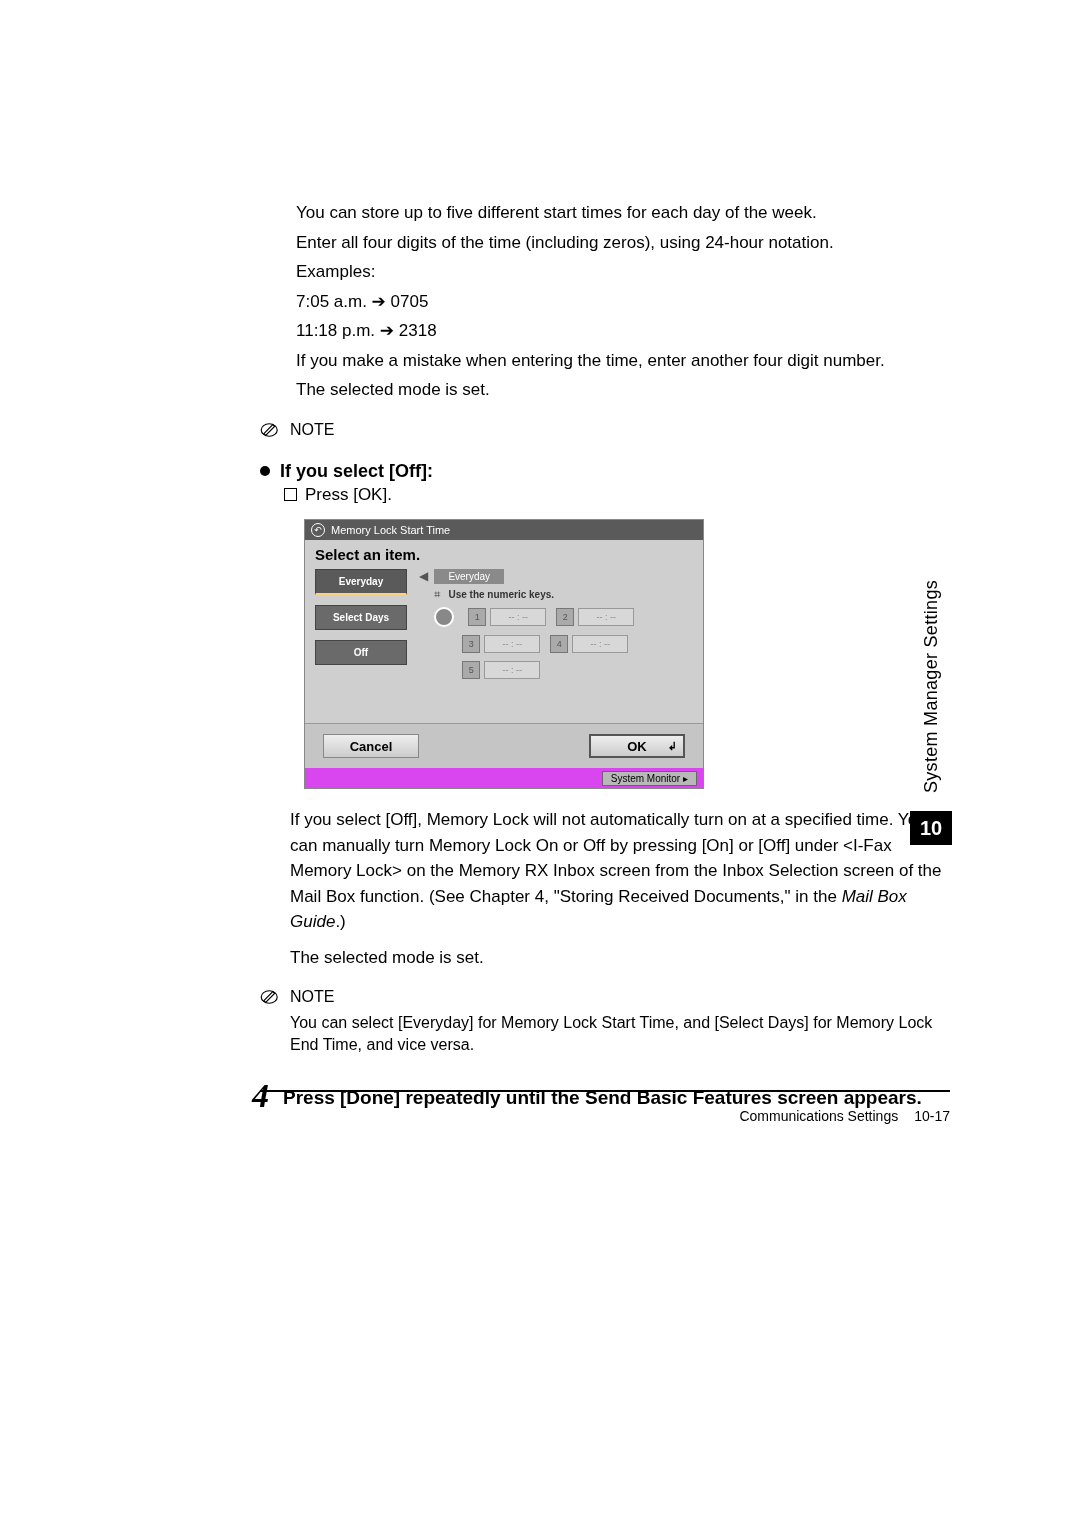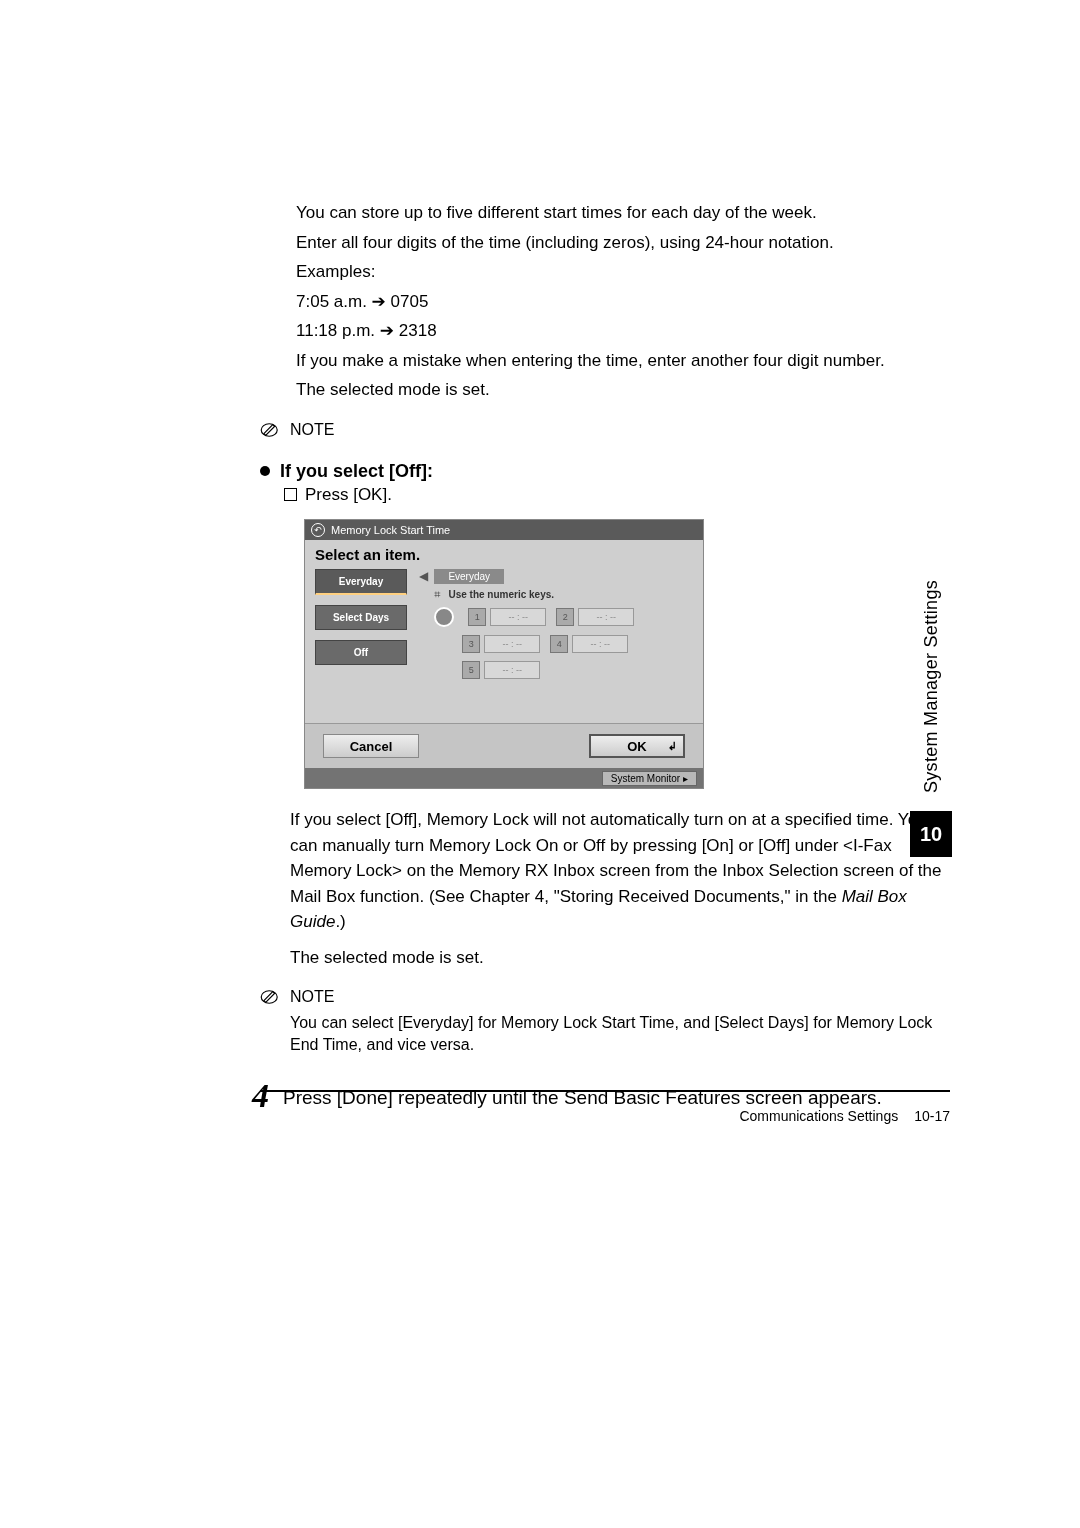--- a/index.html
+++ b/index.html
@@ -29,28 +29,28 @@
   .ss-numhint { font-weight: bold; }
   .ss-fields { display: flex; flex-wrap: wrap; gap: 10px; align-items: center; }
   .ss-clock { width: 20px; height: 20px; border: 2px solid #fff; border-radius: 50%; background: #888; position: relative; margin-right: 4px; }
   .ss-field { display: flex; align-items: center; gap: 4px; }
   .ss-num { width: 18px; height: 18px; background: #aaa; border: 1px solid #777; font-size: 9px; display: flex; align-items: center; justify-content: center; color: #555; }
   .ss-box { width: 56px; height: 18px; background: #d8d8d8; border: 1px solid #999; font-size: 9px; color: #888; display: flex; align-items: center; justify-content: center; }
   .ss-footer { display: flex; justify-content: space-between; padding: 10px 18px 10px 18px; background: #c5c5c5; border-top: 1px solid #999; }
   .ss-btn { width: 96px; height: 24px; background: linear-gradient(#eee,#ccc); border: 1px solid #888; font-size: 13px; font-weight: bold; display: flex; align-items: center; justify-content: center; }
   .ss-btn.ok { border: 2px solid #555; position: relative; }
   .ss-btn.ok::after { content: "↲"; position: absolute; right: 6px; font-size: 11px; }
-  .ss-sysbar { height: 20px; background: #737373; display: flex; justify-content: flex-end; align-items: center; padding: 0 6px; }
+  .ss-sysbar { height: 20px; background: #d946ef; display: flex; justify-content: flex-end; align-items: center; padding: 0 6px; }
   .ss-sysbtn { background: #b8b8b8; color: #000; font-size: 10px; padding: 1px 8px; border: 1px solid #666; }
   .right-rail { position: absolute; right: 128px; top: 580px; display: flex; flex-direction: column; align-items: center; gap: 18px; }
   .vtext { writing-mode: vertical-rl; transform: rotate(180deg); font-size: 18px; letter-spacing: 0.3px; }
-  .chapter-box { width: 42px; height: 46px; background: #000; color: #fff; font-size: 20px; font-weight: bold; display: flex; align-items: center; justify-content: center; }
+  .chapter-box { width: 42px; height: 34px; background: #000; color: #fff; font-size: 20px; font-weight: bold; display: flex; align-items: center; justify-content: center; }
   .step-row { display: flex; gap: 14px; margin-top: 22px; margin-left: -38px; align-items: flex-start; }
   .step-num { font-family: Georgia, 'Times New Roman', serif; font-size: 34px; font-style: italic; font-weight: bold; line-height: 1; }
-  .step-text { font-size: 19px; font-weight: normal; line-height: 1.4; padding-top: 6px; text-align: right; }
+  .step-text { font-size: 19px; font-weight: bold; line-height: 1.4; padding-top: 6px; text-align: right; }
   .footer-rule { position: absolute; left: 260px; right: 130px; top: 1090px; height: 2px; background: #000; }
   .footer-line { position: absolute; right: 130px; top: 1108px; font-size: 14px; display: flex; gap: 16px; align-items: baseline; }
   .footer-pgnum { font-weight: normal; }
   .pencil-icon { width: 22px; height: 16px; }
   .clear-circ { display: inline-block; width: 15px; height: 15px; border: 1px solid #000; border-radius: 50%; font-size: 10px; text-align: center; line-height: 13px; vertical-align: middle; }
   .hash-icon { font-size: 11px; }
 </style>
 </head>
 <body>
 

